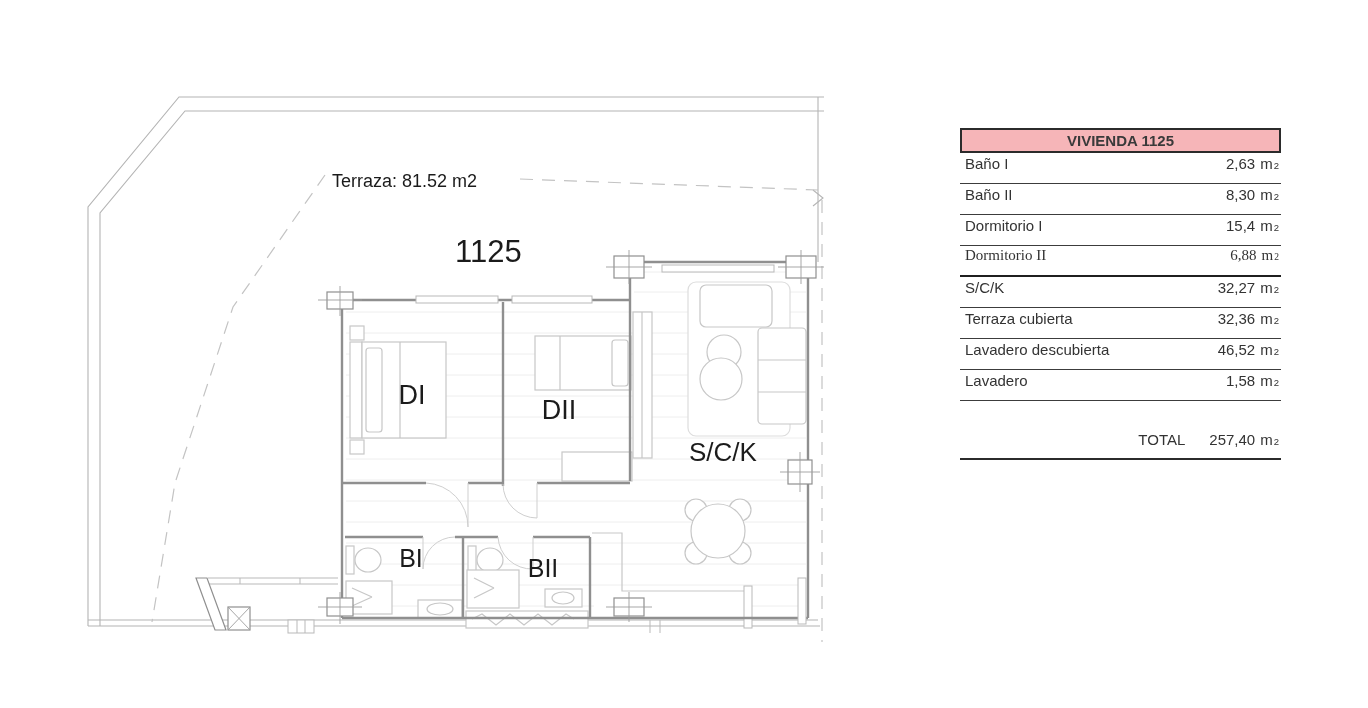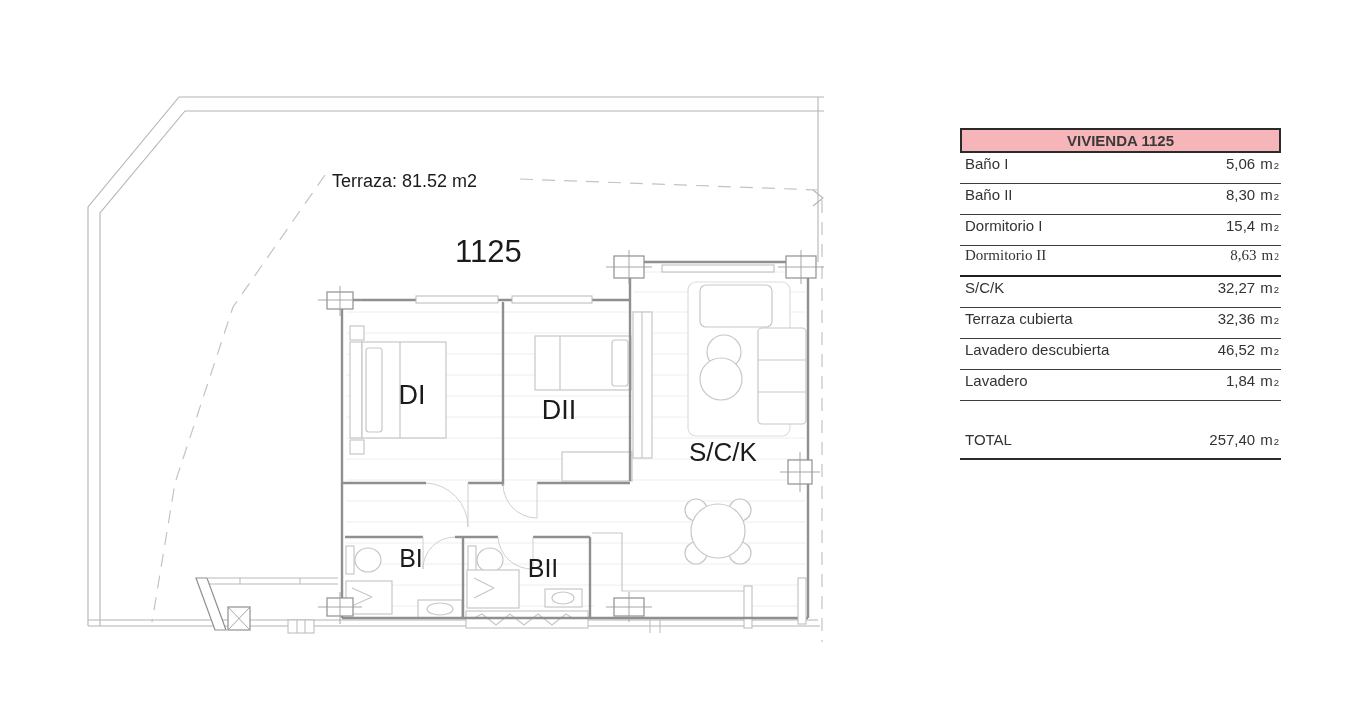--- a/index.html
+++ b/index.html
@@ -20,21 +20,21 @@
   .cross{stroke:#9d9d9d;stroke-width:0.9;fill:none;}
   
   .area-table{position:absolute;left:960px;top:128px;width:321px;color:#333333;}
   .t-header{height:25px;box-sizing:border-box;border:2px solid #2b2b2b;
             display:flex;align-items:center;justify-content:center;
             font-size:15px;font-weight:bold;color:#3a3a3a;}
   .t-row{height:31px;box-sizing:border-box;display:flex;justify-content:space-between;
          align-items:center;border-bottom:1.6px solid #3c3c3c;padding:2px 2px 12px 5px;
          font-size:15px;gap:24px;}
   .t-row.thick{border-bottom-width:2.6px;border-bottom-color:#1f1f1f;font-family:Liberation Serif, serif;}
-  .t-total{margin-top:29px;height:30px;border-bottom:2px solid #2b2b2b;}
+  .t-total{margin-top:29px;height:30px;border-bottom:2px solid #2b2b2b;justify-content:flex-end;}
   .t-value{display:flex;align-items:baseline;white-space:nowrap;}
   .t-unit{margin-left:5px;}
   .t-value sup{font-size:9.5px;line-height:1;margin-left:1px;}
 </style>
 </head>
 <body>
 
 <div id="stage">
 
   <svg id="plan-svg" width="1368" height="708" viewBox="0 0 1368 708">
@@ -194,21 +194,21 @@
   </svg>
 
   <div class="area-table">
     <div class="t-header" style="background: rgb(246, 181, 184);">
       <span>VIVIENDA 1125</span>
     </div>
 
     <div class="t-row">
       <span class="t-label">Baño I</span>
       <span class="t-value">
-          <span>5,06</span>
+          <span>2,63</span>
           <span class="t-unit">m</span>
           <sup>2</sup>
         </span>
     </div>
     <div class="t-row">
       <span class="t-label">Baño II</span>
       <span class="t-value">
           <span>8,30</span>
           <span class="t-unit">m</span>
           <sup>2</sup>
@@ -218,21 +218,21 @@
       <span class="t-label">Dormitorio I</span>
       <span class="t-value">
           <span>15,4</span>
           <span class="t-unit">m</span>
           <sup>2</sup>
         </span>
     </div>
     <div class="t-row thick">
       <span class="t-label">Dormitorio II</span>
       <span class="t-value">
-          <span>8,63</span>
+          <span>6,88</span>
           <span class="t-unit">m</span>
           <sup>2</sup>
         </span>
     </div>
     <div class="t-row">
       <span class="t-label">S/C/K</span>
       <span class="t-value">
           <span>32,27</span>
           <span class="t-unit">m</span>
           <sup>2</sup>
@@ -250,21 +250,21 @@
       <span class="t-label">Lavadero descubierta</span>
       <span class="t-value">
           <span>46,52</span>
           <span class="t-unit">m</span>
           <sup>2</sup>
         </span>
     </div>
     <div class="t-row">
       <span class="t-label">Lavadero</span>
       <span class="t-value">
-          <span>1,84</span>
+          <span>1,58</span>
           <span class="t-unit">m</span>
           <sup>2</sup>
         </span>
     </div>
 
     <div class="t-row t-total">
       <span class="t-label">TOTAL</span>
       <span class="t-value">
           <span>257,40</span>
           <span class="t-unit">m</span>

